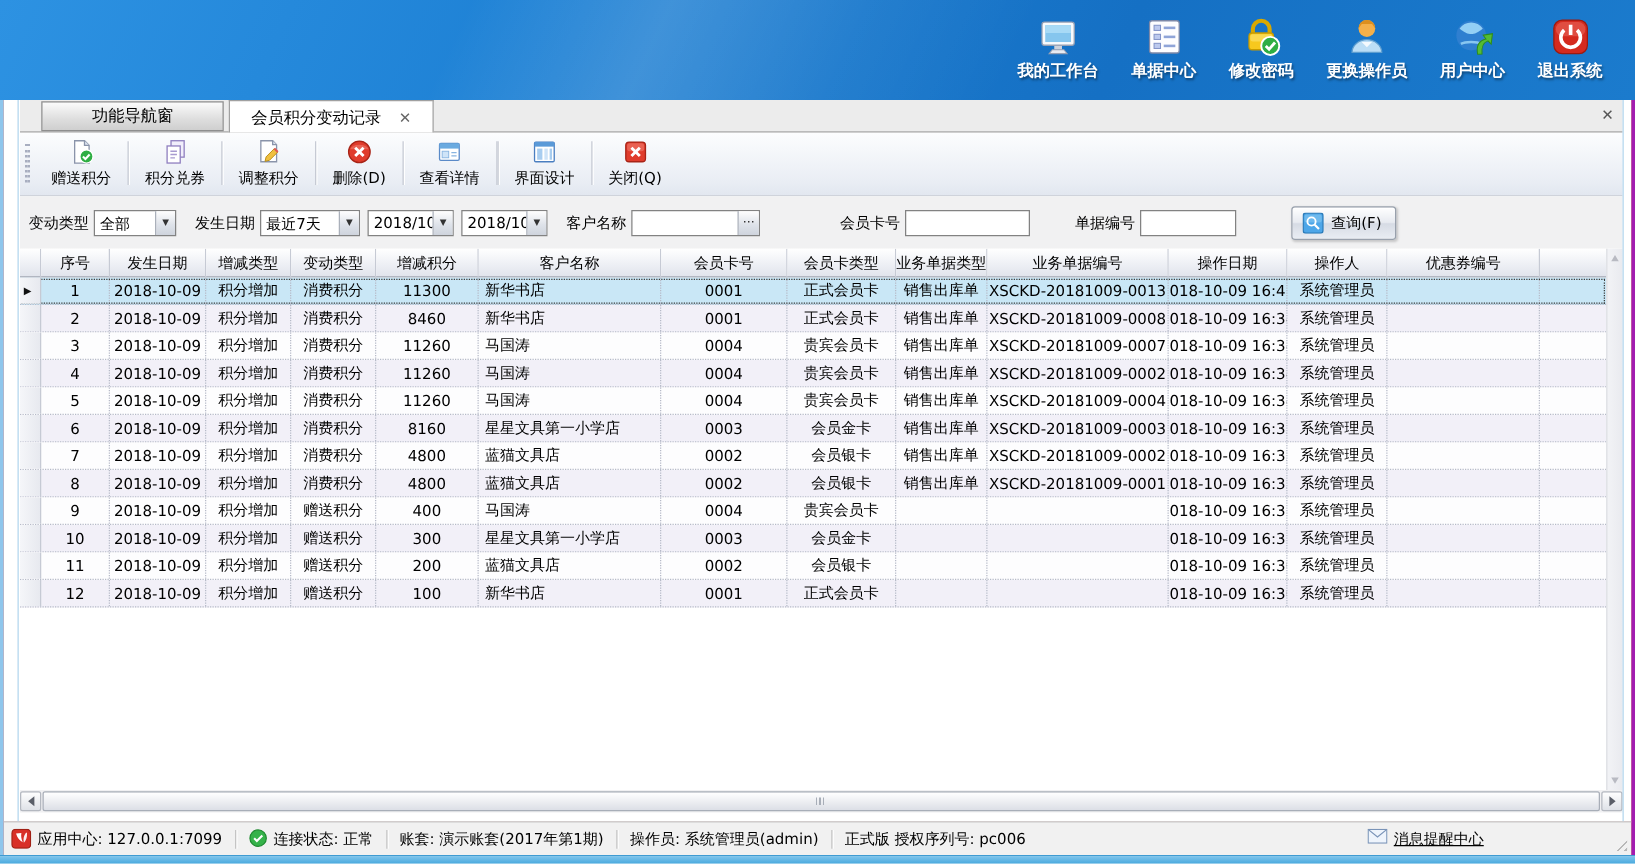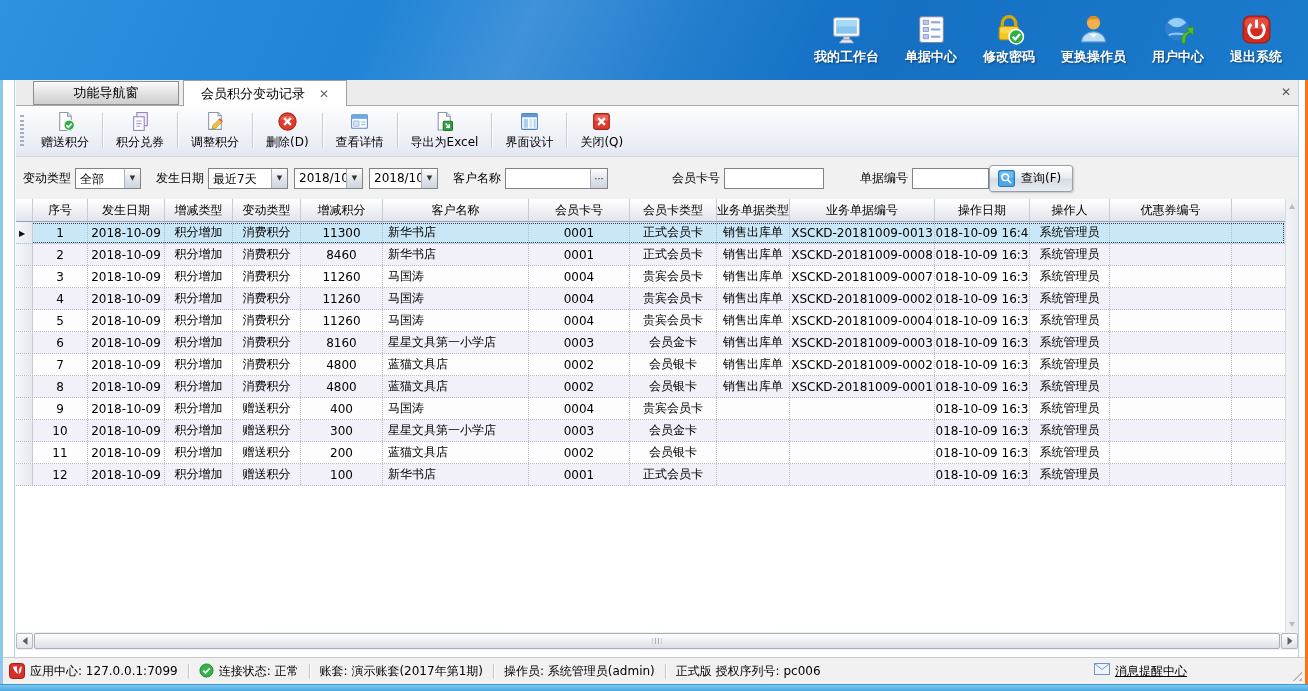--- a/index.html
+++ b/index.html
@@ -16,21 +16,21 @@
   .brand .mark { width:46px; height:46px; margin-right:8px; }
   .brand .name { font-size:27px; font-weight:bold; color:#fff; letter-spacing:2px; text-shadow:1px 1px 2px rgba(0,0,0,.35); }
   .brand .sep { font-size:22px; font-weight:bold; color:#f4f62a; margin:0 8px 0 10px; }
   .brand .tagline { font-size:18px; font-weight:bold; font-style:italic; color:#f4f62a; text-shadow:1px 1px 1px rgba(0,0,0,.3); }
   .top-nav { position:absolute; right:26px; top:13px; display:flex; gap:26px; }
   .nav-item { display:flex; flex-direction:column; align-items:center; gap:2px; cursor:pointer; }
   .nav-item svg { width:33px; height:33px; }
   .nav-item .nav-label { color:#fff; font-weight:bold; font-size:13px; white-space:nowrap; text-shadow:1px 1px 2px rgba(0,0,0,.45); }
 
   
-  .body-wrap { border-left:3px solid #8fc6ec; border-right:3px solid #f97316; background:#b91c1c; }
+  .body-wrap { border-left:3px solid #8fc6ec; border-right:3px solid #a21caf; background:#b91c1c; }
   .body { position:relative; height:577px; padding:0 7px 0 13px; background:#fff; }
   .body::before { content:""; position:absolute; left:11px; top:0; bottom:0; width:1px; background:#b3d6ee; z-index:6; }
   .body::after  { content:""; position:absolute; right:6px; top:0; bottom:0; width:1px; background:#b3d6ee; z-index:6; }
 
   
   .tab-strip { height:26px; background:#ececec; display:flex; align-items:flex-end; padding-left:17px; position:relative; border-bottom:1px solid #a9a9a9; }
   .tab { height:24px; display:flex; align-items:center; justify-content:center; font-size:13px; cursor:pointer; }
   .tab.inactive { width:146px; background:linear-gradient(#fbfbfb,#dedede 60%,#cfcfcf); border:1px solid #8e8e8e; margin-right:4px; }
   .tab.active { width:164px; background:#fff; border:1px solid #a0a0a0; border-bottom:none; margin-bottom:-1px; height:26px; position:relative; z-index:2; }
   .tab .tab-close { margin-left:14px; color:#666; font-size:12px; line-height:1; cursor:pointer; }
@@ -50,21 +50,21 @@
   .filter-bar { height:42px; background:#f1f1f2; display:flex; align-items:center; padding-left:7px; }
   .f-label { margin-right:4px; white-space:nowrap; }
   .combo { display:flex; height:21px; background:#fff; border:1px solid #828282; align-items:stretch; cursor:pointer; }
   .combo .val { flex:1; padding:2px 3px 0 4px; white-space:nowrap; overflow:hidden; font-size:12px; }
   .combo .dbtn { width:16px; background:linear-gradient(#fefefe,#dfe3ea 55%,#cfd4dd); border-left:1px solid #aab0ba; display:flex; align-items:center; justify-content:center; }
   .combo .dbtn::after { content:"▼"; font-size:7px; color:#333; }
   .tbox { height:21px; background:#fff; border:1px solid #828282; display:flex; align-items:stretch; }
   .tbox input { border:none; outline:none; flex:1; min-width:0; font:12px "DejaVu Sans",sans-serif; padding:0 3px; background:transparent; }
   .tbox .ellipsis-btn { width:17px; background:linear-gradient(#fefefe,#dfe3ea 55%,#cfd4dd); border-left:1px solid #aab0ba; display:flex; align-items:center; justify-content:center; font-size:10px; color:#222; cursor:pointer; }
   .tbox .ellipsis-btn::after { content:"···"; letter-spacing:0; }
-  .query-btn { height:27px; padding:0 11px 0 8px; display:flex; align-items:center; gap:6px; cursor:pointer;
+  .query-btn { height:27px; margin-left:44px; padding:0 11px 0 8px; display:flex; align-items:center; gap:6px; cursor:pointer;
     background:linear-gradient(#ffffff,#e7eaf0 48%,#d6dbe4 52%,#e9edf3); border:1px solid #98a0ac; border-radius:3px;
     box-shadow:inset 0 1px 0 rgba(255,255,255,.9), 1px 1px 2px rgba(0,0,0,.18); }
   .query-btn svg { width:17px; height:17px; }
 
   
   .grid { position:relative; height:433px; background:#fff; }
   .grid-cols { position:absolute; left:0; top:0; right:13px; bottom:0; display:flex; flex-direction:column; overflow:hidden; }
   .ghead { display:flex; height:23px; flex:0 0 23px; }
   .hcell { background:linear-gradient(#ffffff,#eef0f5 55%,#e1e4ec); border-right:1px solid #c6cad4; border-bottom:1px solid #9aa0ae;
     display:flex; align-items:center; justify-content:center; white-space:nowrap; overflow:hidden; flex:0 0 auto; cursor:pointer; }
@@ -236,29 +236,20 @@
       <div class="tb-btn">
         <svg viewBox="0 0 20 20">
           <rect x="2.5" y="3.5" width="15" height="13" rx="1" fill="#fff" stroke="#5a8ac8"></rect>
           <rect x="2.5" y="3.5" width="15" height="4" fill="#6aaae0"></rect>
           <rect x="4.5" y="9.5" width="5" height="5" fill="#cfe4f8" stroke="#88b4e0" stroke-width="0.7"></rect>
           <path d="M11.5 10.5 h4 M11.5 13 h4" stroke="#88b4e0" fill="none"></path>
         </svg>
         <span class="tb-label">查看详情</span>
       </div>
       <div class="tb-sep"></div>
-      <div class="tb-btn">
-        <svg viewBox="0 0 20 20">
-          <path d="M4 1.5 h8 l3.5 3.5 v13 h-11.5 Z" fill="#fff" stroke="#8a94aa"></path>
-          <path d="M12 1.5 v3.5 h3.5" fill="#dde4f0" stroke="#8a94aa"></path>
-          <rect x="8.8" y="9.8" width="8.8" height="8.8" rx="1.2" fill="#33a344" stroke="#1d7328"></rect>
-          <path d="M11 12 l3.4 3.4 M14.6 12.4 v3.2 h-3.2" stroke="#fff" stroke-width="1.3" fill="none"></path>
-        </svg>
-        <span class="tb-label">导出为Excel</span>
-      </div>
       <div class="tb-sep"></div>
       <div class="tb-btn">
         <svg viewBox="0 0 20 20">
           <rect x="2.5" y="2.5" width="15" height="15" rx="1" fill="#fff" stroke="#4a7ec0"></rect>
           <rect x="2.5" y="2.5" width="15" height="3.5" fill="#5a9ad8"></rect>
           <rect x="4.5" y="7.5" width="4" height="8.5" fill="#a8cdf0"></rect>
           <rect x="10" y="7.5" width="2.6" height="8.5" fill="#cfe4f8"></rect>
           <rect x="14" y="7.5" width="1.8" height="8.5" fill="#a8cdf0"></rect>
         </svg>
         <span class="tb-label">界面设计</span>

